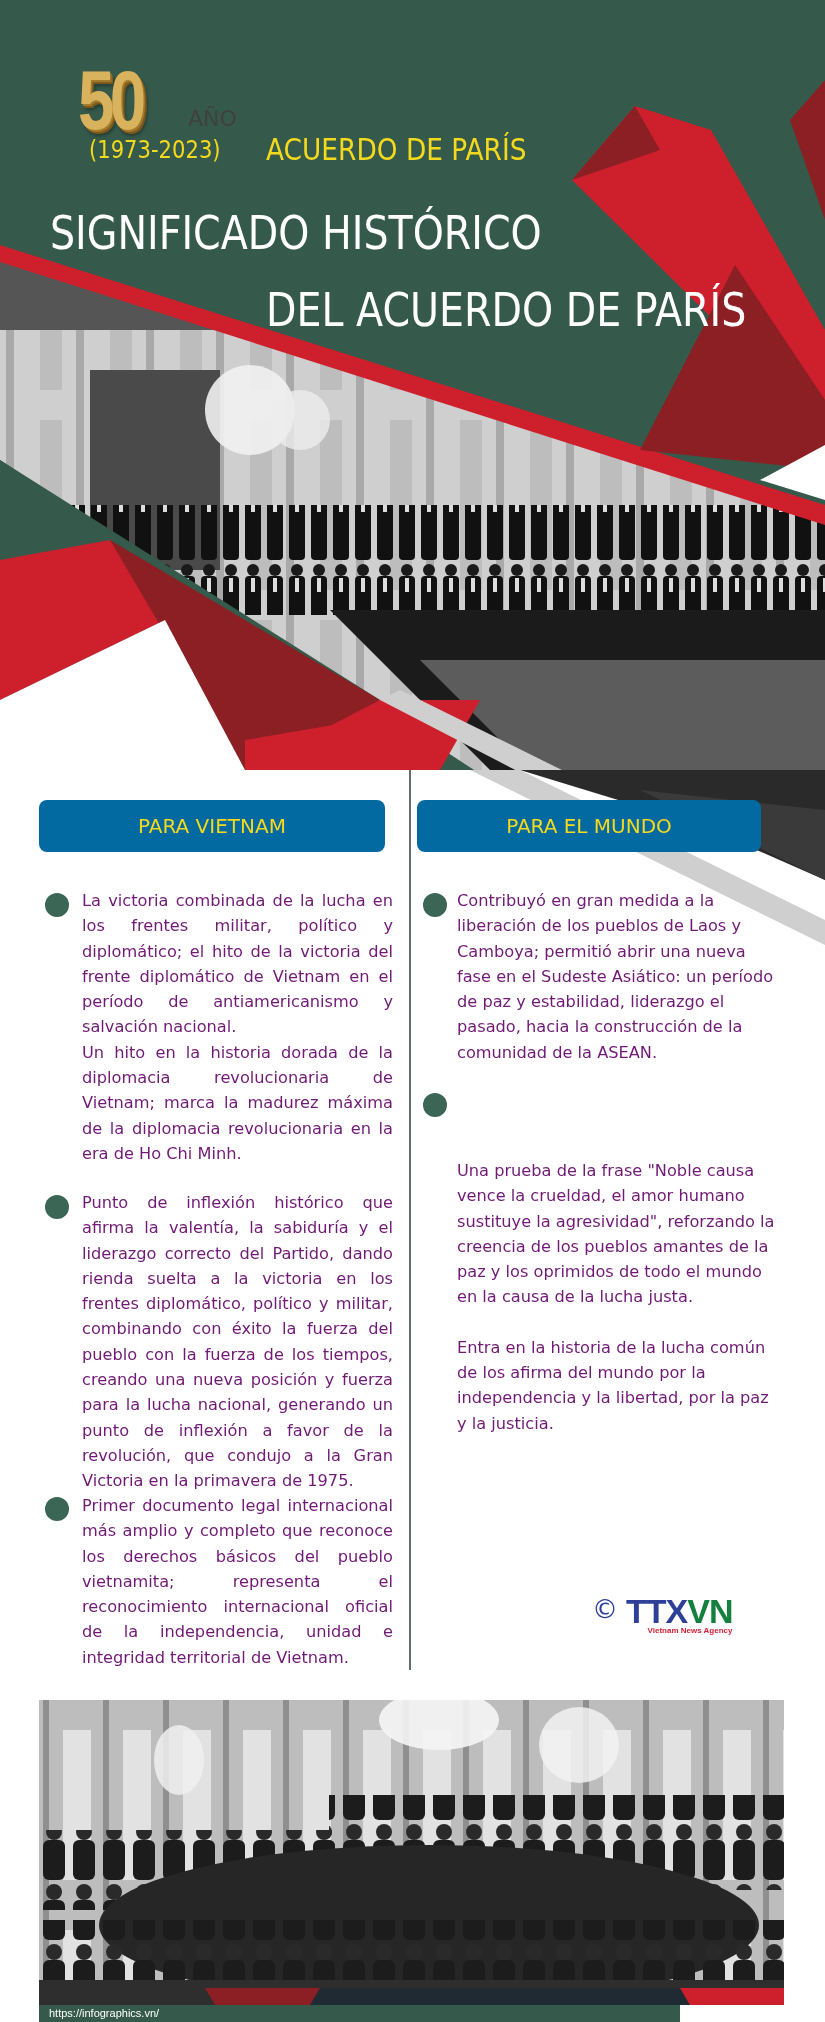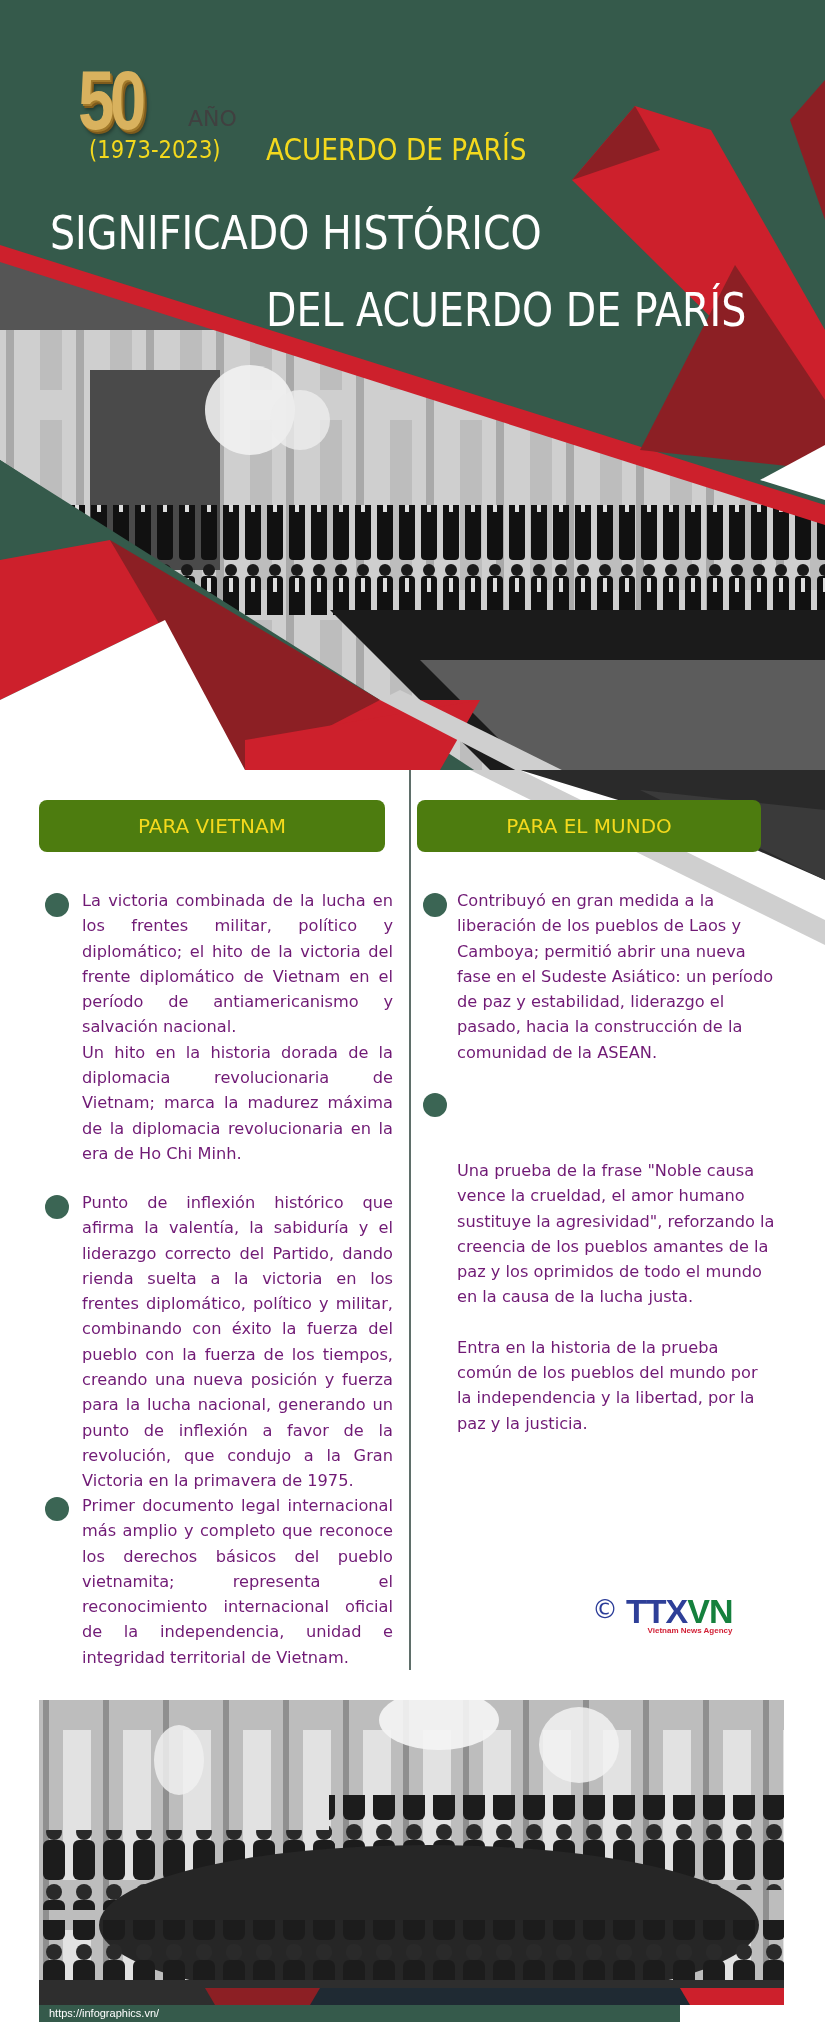--- a/index.html
+++ b/index.html
@@ -21,21 +21,21 @@
   }
   .ano { position: absolute; left: 188px; top: 106px; font-size: 22px; color: #404040; font-family: "DejaVu Sans", sans-serif; }
   .years { position: absolute; left: 89px; top: 136px; font-size: 24px; color: #f4d91d; font-family: "DejaVu Sans", sans-serif; transform: scaleX(0.88); transform-origin: left top; }
   .acuerdo { position: absolute; left: 266px; top: 132px; font-size: 30px; color: #f4d91d; font-family: "DejaVu Sans", sans-serif; transform: scaleX(0.88); transform-origin: left top; white-space: nowrap; }
   .title1 { position: absolute; left: 50px; top: 206px; font-size: 46px; color: #ffffff; font-family: "DejaVu Sans", sans-serif; transform: scaleX(0.86); transform-origin: left top; white-space: nowrap; }
   .title2 { position: absolute; left: 266px; top: 283px; font-size: 46px; color: #ffffff; font-family: "DejaVu Sans", sans-serif; transform: scaleX(0.86); transform-origin: left top; white-space: nowrap; }
 
   
   .divider { position: absolute; left: 409px; top: 770px; width: 2px; height: 900px; background: #5f6f6a; }
   .pill {
-    position: absolute; height: 52px; background: #4d7c0f; border-radius: 8px;
+    position: absolute; height: 52px; background: #0369a1; border-radius: 8px;
     color: #f4d91d; font-family: "DejaVu Sans", sans-serif; font-size: 20px;
     display: flex; align-items: center; justify-content: center;
   }
   .pill.vn { left: 39px; top: 800px; width: 346px; }
   .pill.mundo { left: 417px; top: 800px; width: 344px; }
 
   .col { position: absolute; font-family: "DejaVu Sans", sans-serif; font-size: 16.2px; line-height: 25.3px; color: #701a75; }
   .col.left { left: 82px; width: 311px; }
   .col.right { left: 457px; width: 320px; }
   .bullet { position: absolute; width: 24px; height: 24px; border-radius: 50%; background: #3b6554; }
@@ -167,21 +167,21 @@
   </div>
 
   <div class="bullet" style="left:423px;top:893px;"></div>
   <div class="col right" style="top:888px;">
     <p>Contribuyó en gran medida a la liberación de los pueblos de Laos y Camboya; permitió abrir una nueva fase en el Sudeste Asiático: un período de paz y estabilidad, liderazgo el pasado, hacia la construcción de la comunidad de la ASEAN.</p>
   </div>
 
   <div class="bullet" style="left:423px;top:1093px;"></div>
   <div class="col right" style="top:1158px;">
     <p>Una prueba de la frase "Noble causa vence la crueldad, el amor humano sustituye la agresividad", reforzando la creencia de los pueblos amantes de la paz y los oprimidos de todo el mundo en la causa de la lucha justa.</p>
-    <p style="margin-top:25px;">Entra en la historia de la prueba común de los pueblos del mundo por la independencia y la libertad, por la paz y la justicia.</p>
+    <p style="margin-top:25px;">Entra en la historia de la lucha común de los afirma del mundo por la independencia y la libertad, por la paz y la justicia.</p>
   </div>
 
   <div class="logo">
     <span class="copy">©</span>
     <div class="ttx">
       <div class="ttx-word"><span>TTX</span><span class="ttx-v" style="color:#15803d">VN</span></div>
       <div class="ttx-sub">Vietnam News Agency</div>
     </div>
   </div>
 

